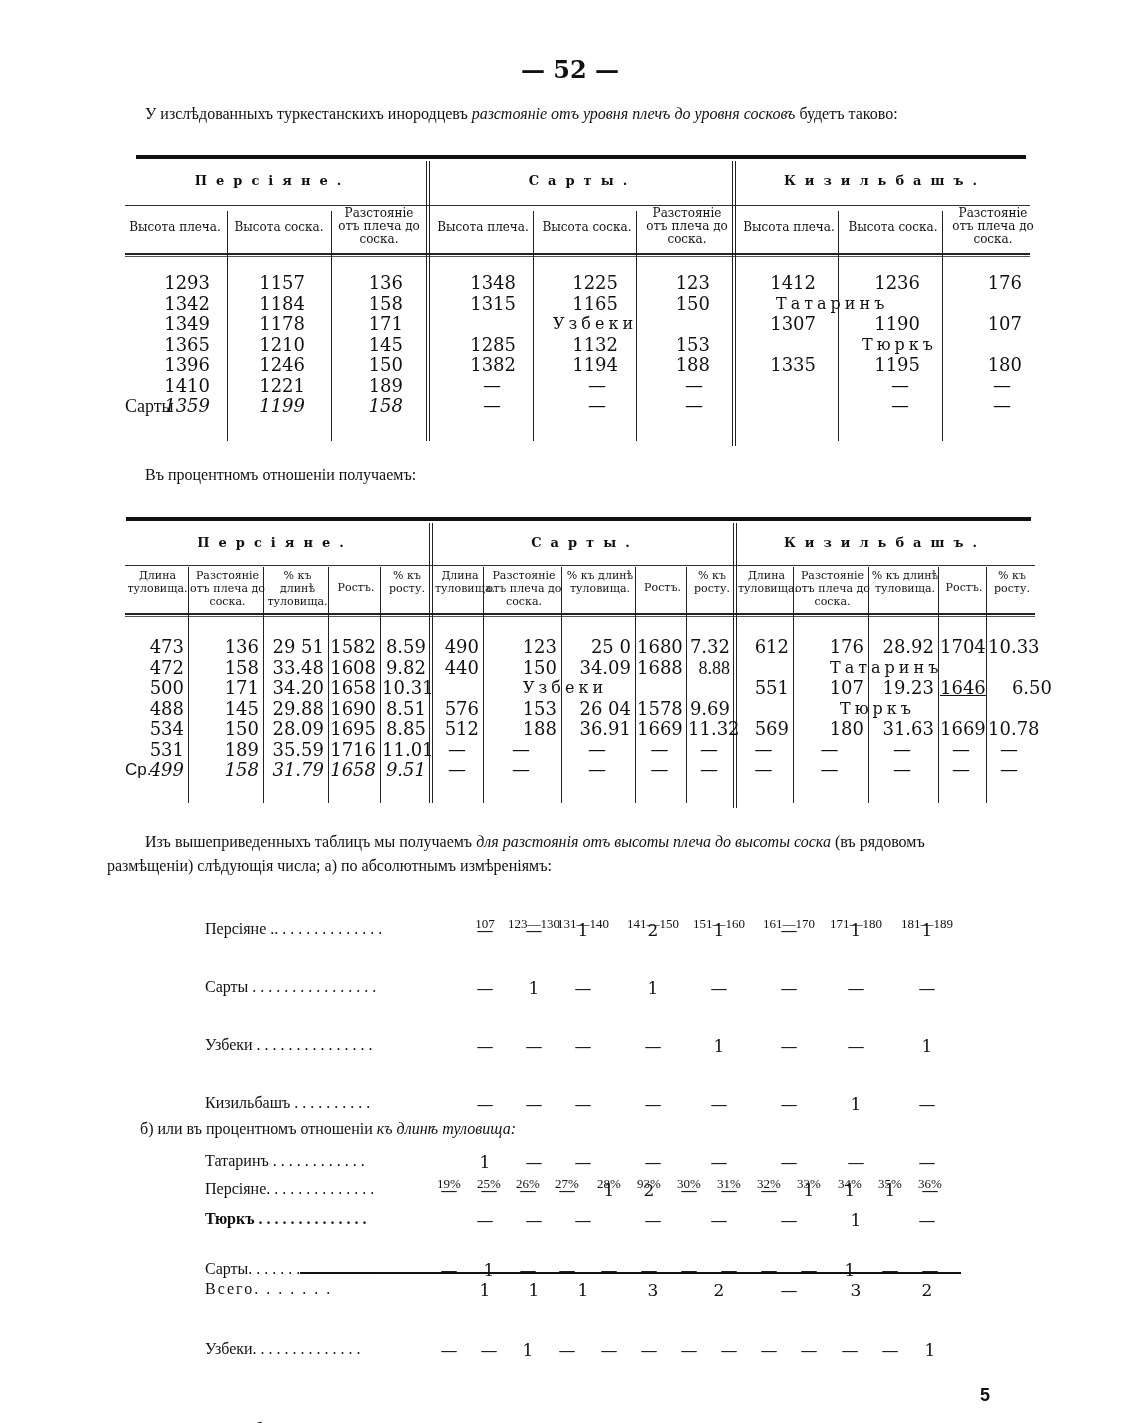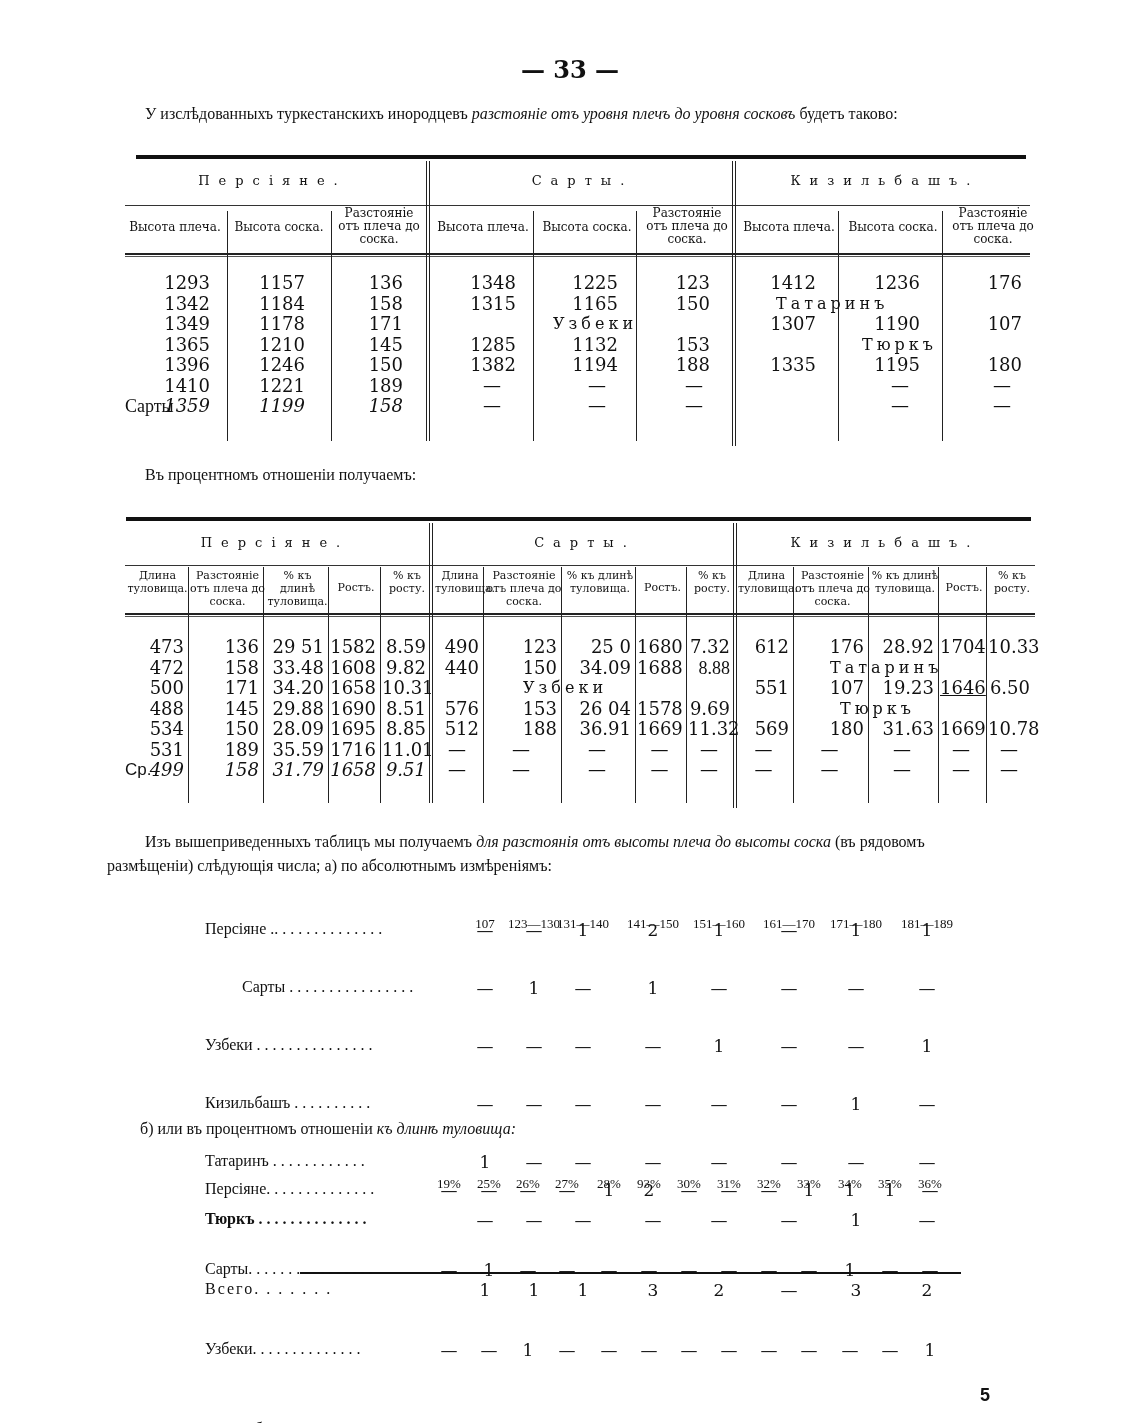--- a/index.html
+++ b/index.html
@@ -7,35 +7,35 @@
   .abs{position:absolute;}
   .pagenum{left:0;width:1140px;top:55px;text-align:center;font-size:24px;font-weight:bold;}
   .intro{left:145px;top:105px;font-size:16px;white-space:nowrap;font-family:"Liberation Serif",serif;}
   .intro i{font-style:italic;}
   .para{font-family:"Liberation Serif",serif;font-size:16px;white-space:nowrap;}
   .bar{background:#111;}
   .vline{background:#222;width:1px;}
   .vdbl{border-left:1px solid #222;border-right:1px solid #222;width:2px;}
   .hline{background:#333;height:1px;}
   .hdbl{border-top:2px solid #222;border-bottom:1px solid #555;height:1px;}
-  .grp{font-size:13px;letter-spacing:9px;text-align:center;font-family:"DejaVu Serif",serif;}
+  .grp{font-size:13px;letter-spacing:9px;text-align:center;font-family:"DejaVu Serif",serif;font-weight:bold;}
   .hdr{font-size:12px;text-align:center;line-height:13px;font-family:"DejaVu Serif",serif;}
   .cell{font-size:18px;text-align:right;font-family:"DejaVu Serif",serif;line-height:20.5px;white-space:nowrap;}
   .cellc{font-size:18px;text-align:center;font-family:"DejaVu Serif",serif;line-height:20.5px;white-space:nowrap;}
   .it{font-style:italic;}
   .spaced{font-size:16px;letter-spacing:4px;font-family:"DejaVu Serif",serif;white-space:nowrap;}
   .dist-label{font-family:"Liberation Serif",serif;font-size:16px;white-space:nowrap;}
   .dist-num{font-family:"DejaVu Serif",serif;font-size:17px;text-align:center;}
   .dist-head{font-family:"Liberation Serif",serif;font-size:13px;text-align:center;white-space:nowrap;}
   .footer{right:150px;top:1385px;font-size:18px;font-weight:bold;font-family:"Liberation Sans",sans-serif;}
 </style>
 </head>
 <body>
 
-<div class="abs pagenum">— 33 —</div>
+<div class="abs pagenum">— 52 —</div>
 
 <div class="abs intro"><span>У изслѣдованныхъ туркестанскихъ инородцевъ </span><i>разстоянiе отъ уровня плечъ до уровня  сосковъ</i><span> будетъ таково:</span></div>
 
 <div class="abs" id="t1" style="left:120px;top:155px;width:915px;height:290px;">
   <div class="abs bar" style="left:16px;top:0;width:890px;height:4px;"></div>
   <div class="abs grp" style="left:0;top:18px;width:305px;">Персiяне.</div>
   <div class="abs grp" style="left:310px;top:18px;width:305px;">Сарты.</div>
   <div class="abs grp" style="left:615px;top:18px;width:300px;">Кизильбашъ.</div>
   <div class="abs hline" style="left:5px;top:50px;width:905px;"></div>
   <div class="abs hdbl" style="left:5px;top:98px;width:905px;"></div>
@@ -229,21 +229,21 @@
       <div class="abs cellc" style="left:568px;top:245px;width:42px;">—</div>
       <div class="abs cell" style="left:618px;top:122px;width:51px;">612</div>
       <div class="abs cell" style="left:675px;top:122px;width:69px;">176</div>
       <div class="abs cell" style="left:750px;top:122px;width:64px;">28.92</div>
       <div class="abs cell" style="left:820px;top:122px;width:42px;">1704</div>
       <div class="abs cell" style="left:868px;top:122px;width:42px;">10.33</div>
       <div class="abs cell" style="left:618px;top:163px;width:51px;">551</div>
       <div class="abs cell" style="left:675px;top:163px;width:69px;">107</div>
       <div class="abs cell" style="left:750px;top:163px;width:64px;">19.23</div>
       <div class="abs cell" style="left:820px;top:163px;width:42px;text-decoration:underline;">1646</div>
-      <div class="abs cell" style="left:868px;top:163px;width:42px;">6.50</div>
+      <div class="abs cell" style="left:868px;top:163px;width:42px;padding-left:22px;">6.50</div>
       <div class="abs cell" style="left:618px;top:204px;width:51px;">569</div>
       <div class="abs cell" style="left:675px;top:204px;width:69px;">180</div>
       <div class="abs cell" style="left:750px;top:204px;width:64px;">31.63</div>
       <div class="abs cell" style="left:820px;top:204px;width:42px;">1669</div>
       <div class="abs cell" style="left:868px;top:204px;width:42px;">10.78</div>
       <div class="abs cellc" style="left:618px;top:224.5px;width:51px;">—</div>
       <div class="abs cellc" style="left:675px;top:224.5px;width:69px;">—</div>
       <div class="abs cellc" style="left:750px;top:224.5px;width:64px;">—</div>
       <div class="abs cellc" style="left:820px;top:224.5px;width:42px;">—</div>
       <div class="abs cellc" style="left:868px;top:224.5px;width:42px;">—</div>
@@ -272,21 +272,21 @@
     <div class="abs dist-head" style="left:688px;top:21px;width:68px;">181—189</div>
     <div class="abs dist-label" style="left:0;top:24.5px;">Персiяне .. . . . . . . . . . . . . .</div>
     <div class="abs dist-num" style="left:246px;top:24.5px;width:68px;">—</div>
     <div class="abs dist-num" style="left:295px;top:24.5px;width:68px;">—</div>
     <div class="abs dist-num" style="left:344px;top:24.5px;width:68px;">1</div>
     <div class="abs dist-num" style="left:414px;top:24.5px;width:68px;">2</div>
     <div class="abs dist-num" style="left:480px;top:24.5px;width:68px;">1</div>
     <div class="abs dist-num" style="left:550px;top:24.5px;width:68px;">—</div>
     <div class="abs dist-num" style="left:617px;top:24.5px;width:68px;">1</div>
     <div class="abs dist-num" style="left:688px;top:24.5px;width:68px;">1</div>
-    <div class="abs dist-label" style="left:0;top:82.5px;margin-left:37px;">Сарты . . . . . . . . . . . . . . . .</div>
+    <div class="abs dist-label" style="left:0;top:82.5px;">Сарты . . . . . . . . . . . . . . . .</div>
     <div class="abs dist-num" style="left:246px;top:82.5px;width:68px;">—</div>
     <div class="abs dist-num" style="left:295px;top:82.5px;width:68px;">1</div>
     <div class="abs dist-num" style="left:344px;top:82.5px;width:68px;">—</div>
     <div class="abs dist-num" style="left:414px;top:82.5px;width:68px;">1</div>
     <div class="abs dist-num" style="left:480px;top:82.5px;width:68px;">—</div>
     <div class="abs dist-num" style="left:550px;top:82.5px;width:68px;">—</div>
     <div class="abs dist-num" style="left:617px;top:82.5px;width:68px;">—</div>
     <div class="abs dist-num" style="left:688px;top:82.5px;width:68px;">—</div>
     <div class="abs dist-label" style="left:0;top:140.5px;">Узбеки . . . . . . . . . . . . . . .</div>
     <div class="abs dist-num" style="left:246px;top:140.5px;width:68px;">—</div>

